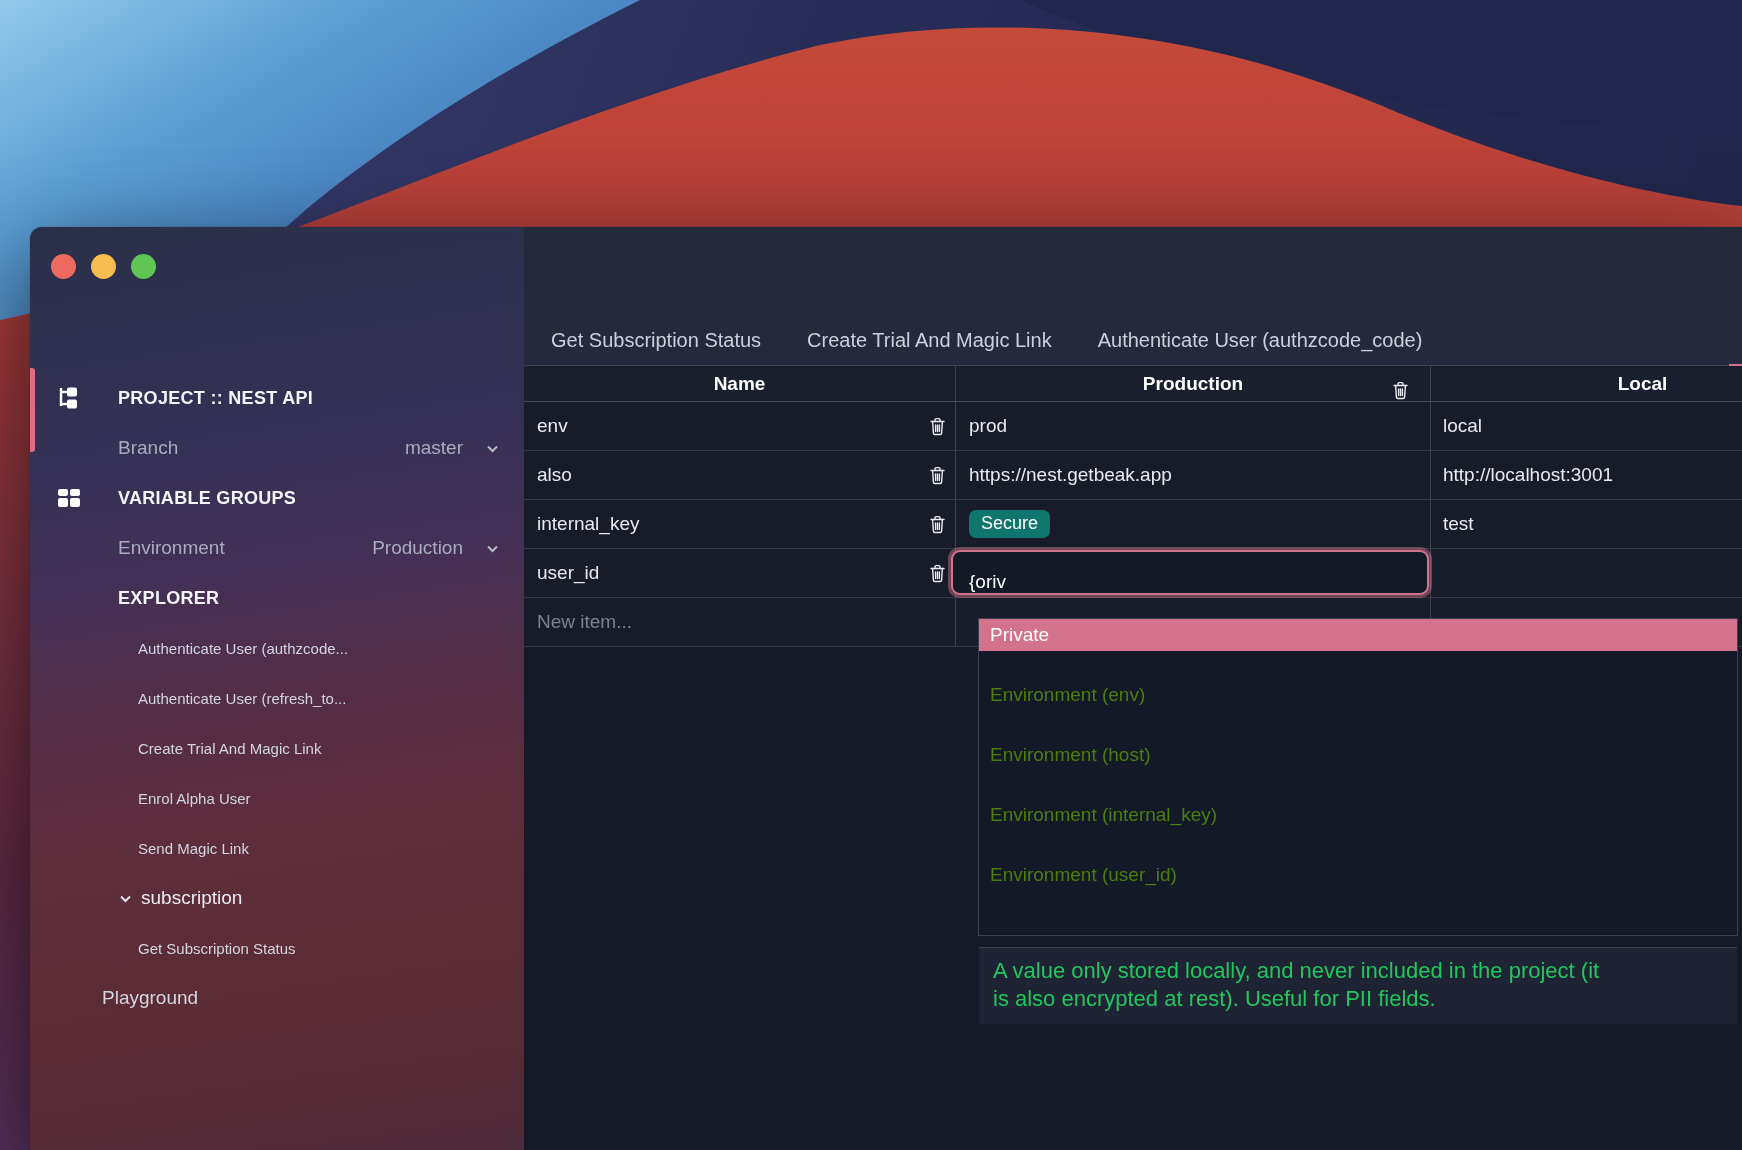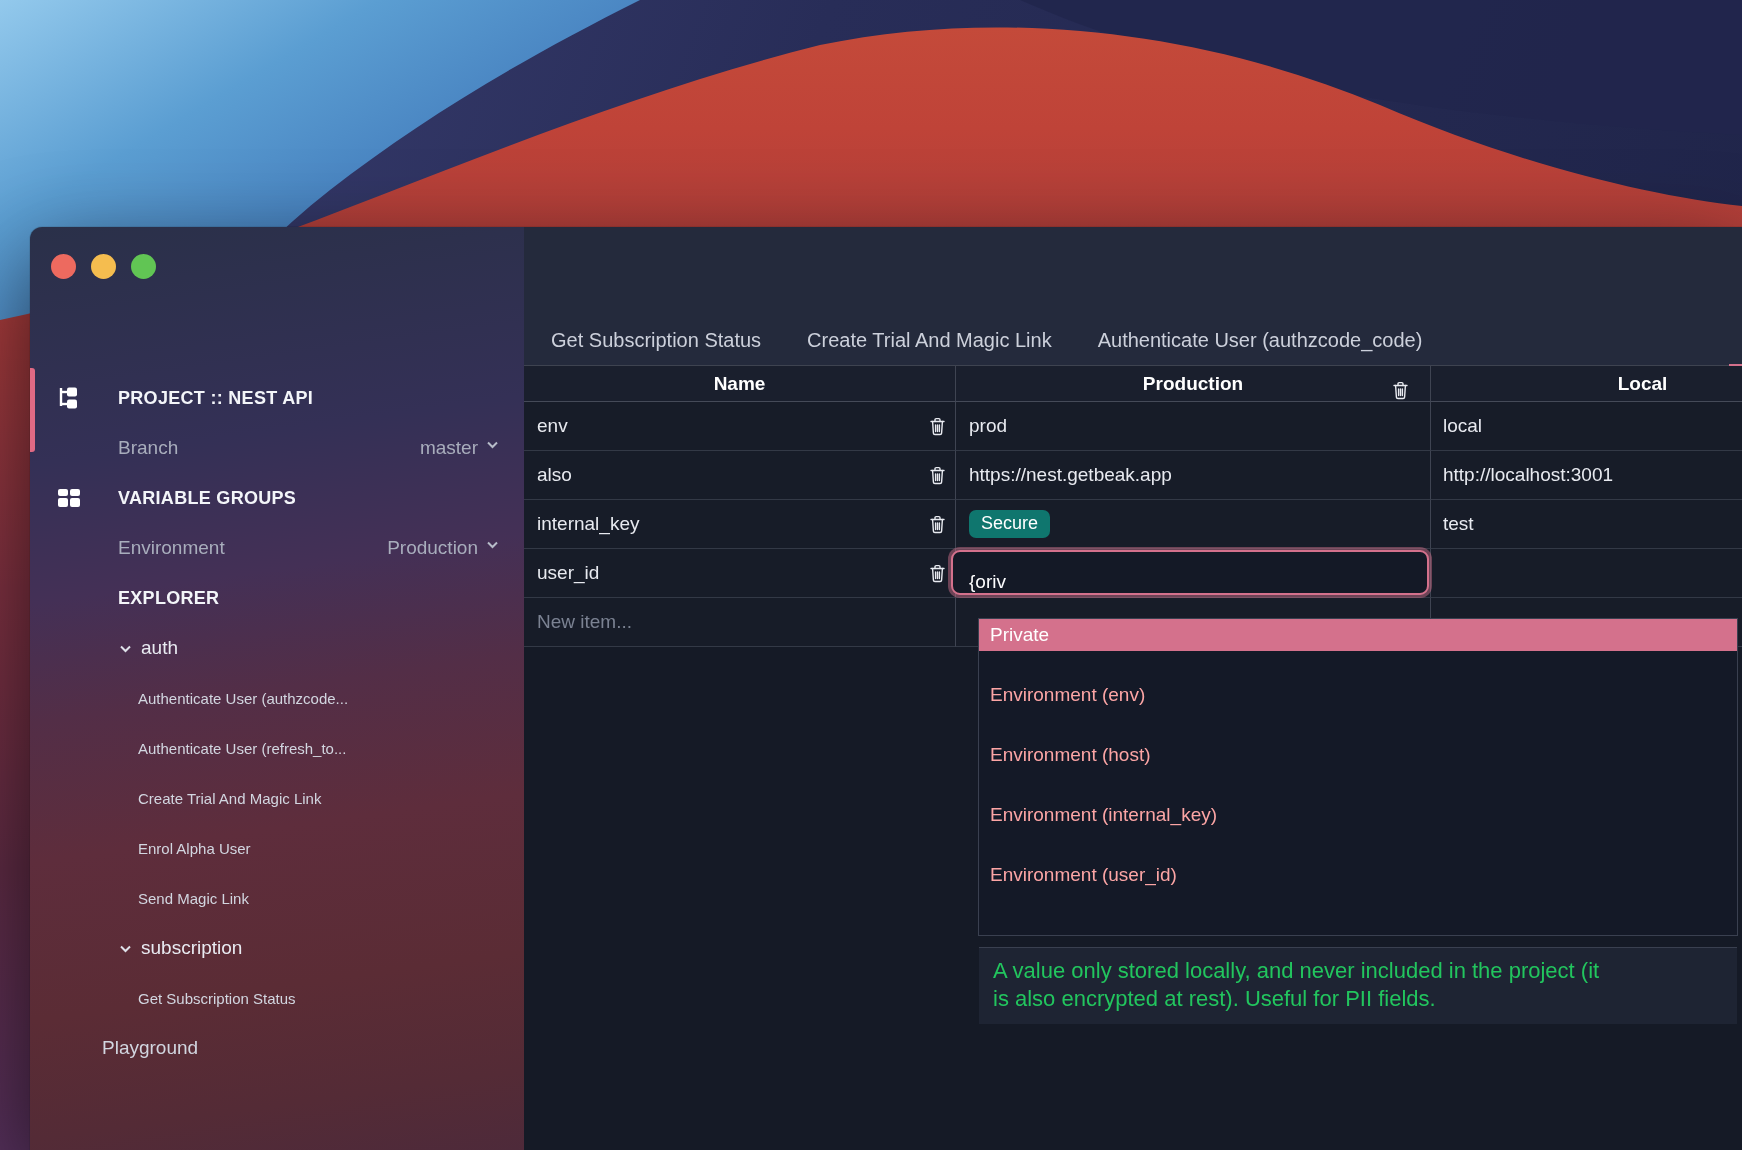--- a/index.html
+++ b/index.html
@@ -25,21 +25,21 @@
   }
   .traffic { position:absolute; top:27px; left:21px; display:flex; gap:15px; }
   .light { width:25px; height:25px; border-radius:50%; }
   .light.red{ background:#ed6a5f; } .light.yellow{ background:#f5bd4f; } .light.green{ background:#61c554; }
   .accent-bar { position:absolute; left:0; top:141px; width:5px; height:84px; background:#e06a84; border-radius:0 3px 3px 0; }
   .side-rows { position:absolute; top:146px; left:0; right:0; }
   .srow { height:50px; display:flex; align-items:center; position:relative; }
   .srow .sicon { position:absolute; left:24px; width:30px; height:30px; display:flex; align-items:center; justify-content:center; }
   .srow .stitle { padding-left:88px; font-size:18px; font-weight:bold; color:#f3f5f9; letter-spacing:.3px; }
   .srow .slabel { padding-left:88px; font-size:19px; color:#a8adbc; }
-  .srow .svalue { position:absolute; right:24px; display:flex; align-items:flex-start; gap:7px; font-size:19px; color:#a8adbc; }
+  .srow .svalue { position:absolute; right:24px; display:flex; align-items:center; gap:22px; font-size:19px; color:#a8adbc; }
   .srow.tgroup { padding-left:88px; gap:8px; font-size:19px; color:#e9ebf2; }
   .srow.titem { padding-left:108px; font-size:15px; color:#d2d6e0; white-space:nowrap; overflow:hidden; }
   .srow.troot { padding-left:72px; font-size:19px; color:#d2d6e0; }
   .chev { width:15px; height:15px; stroke:#b7bcc9; stroke-width:2; fill:none; }
   .chev.white { stroke:#dfe2ea; }
   
   .main { flex:1; position:relative; display:flex; flex-direction:column; background:#151a26; min-width:0; }
   .topbar {
     height:139px; flex:none; background:#242a3c; border-bottom:1px solid #3e4350;
     display:flex; align-items:flex-end; padding:0 0 13px 27px; gap:46px; position:relative;
@@ -71,21 +71,21 @@
     background:#141926; border:2px solid #d4718c; border-radius:9px;
     box-shadow:0 0 0 3px rgba(216,116,142,.45);
     display:flex; align-items:flex-end; padding:0 16px; font-size:19px; color:#fdfdfe; z-index:3;
   }
   .below-table { flex:1; background:#151a26; }
   
   .dropdown {
     position:absolute; left:454px; top:391px; width:760px; height:318px; z-index:6;
     background:#141927; border:1px solid #3a4050; display:flex; flex-direction:column;gap:28px;
   }
-  .opt { height:32px; flex:none; display:flex; align-items:center; padding:0 11px; font-size:19px; color:#fca5a5; }
+  .opt { height:32px; flex:none; display:flex; align-items:center; padding:0 11px; font-size:19px; color:#4d7c0f; }
   .opt.selected { background:#d4718c; color:#ffffff; }
   .dd-filler { flex:1; }
   .dd-desc {
     flex:none; border-top:1px solid #3a4050; background:#1e2433;
     padding:9px 14px 11px; font-size:22px; line-height:28px; color:#22c55e;
   }
   .dd-desc span { display:block; }
   
   .tree-ic rect { fill:#fff; } .tree-ic path { stroke:#fff; stroke-width:2.4; fill:none; }
   .grid-ic rect { fill:#fff; }
@@ -174,26 +174,20 @@
           <svg class="chev" viewBox="0 0 15 15">
               <path d="M3 5.5 L7.5 10 L12 5.5"></path>
             </svg>
         </span>
       </div>
 
       <div class="srow">
         <span class="stitle">EXPLORER</span>
       </div>
 
-      <div class="srow tgroup">
-        <svg class="chev white" viewBox="0 0 15 15">
-            <path d="M3 5.5 L7.5 10 L12 5.5"></path>
-          </svg>
-        <span>auth</span>
-      </div>
       <div class="srow titem">
         <span>Authenticate User (authzcode...</span>
       </div>
       <div class="srow titem">
         <span>Authenticate User (refresh_to...</span>
       </div>
       <div class="srow titem">
         <span>Create Trial And Magic Link</span>
       </div>
       <div class="srow titem">

